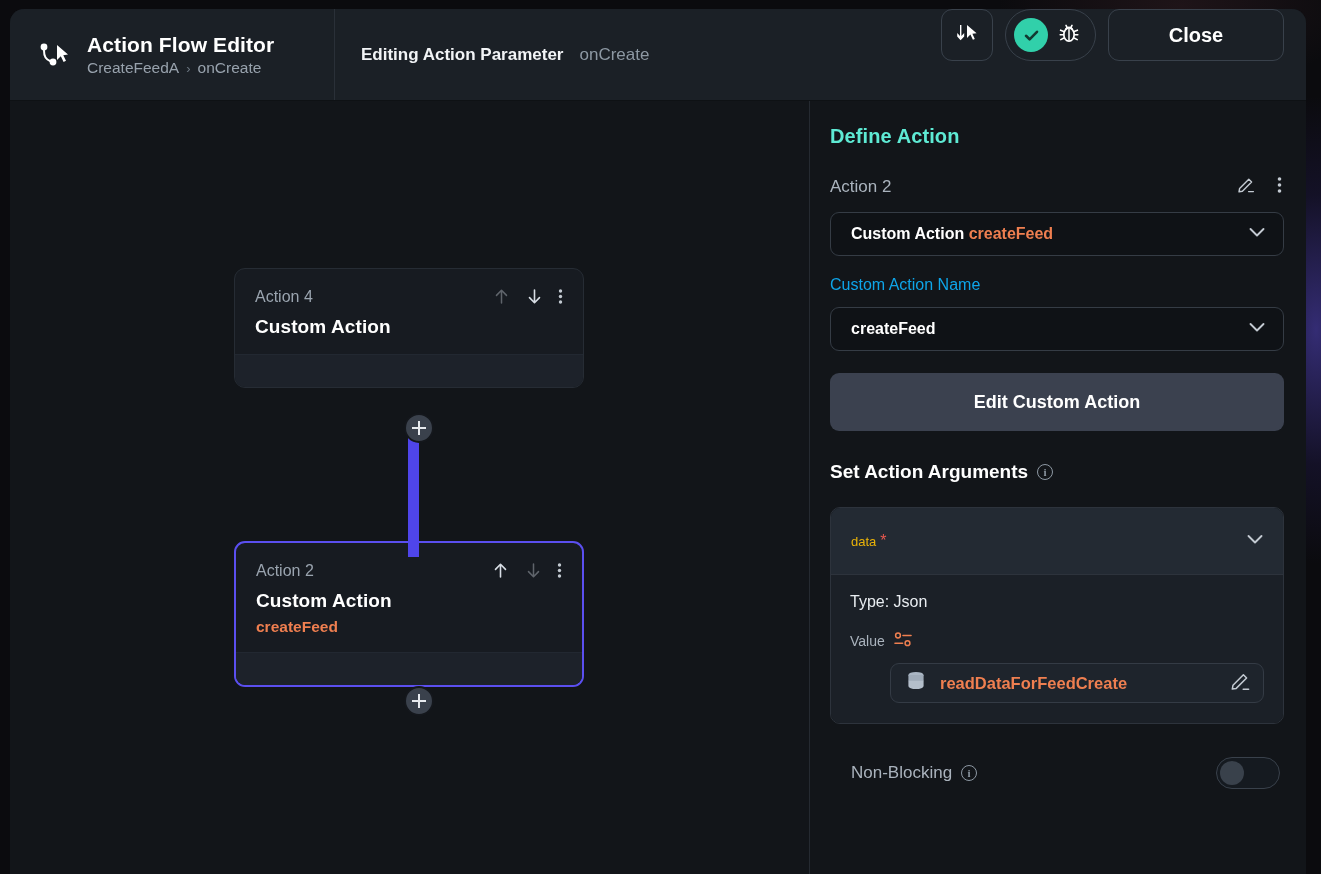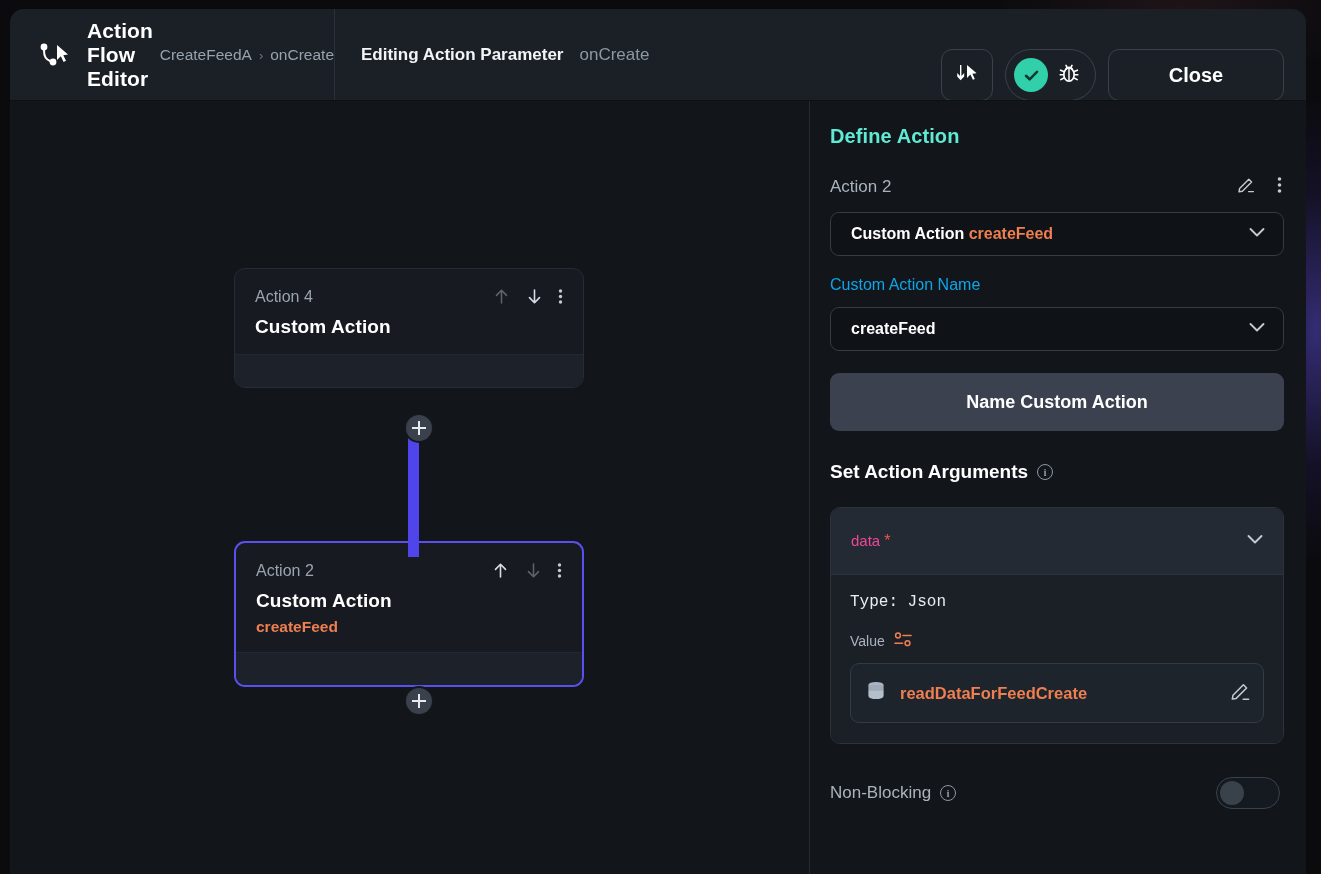--- a/index.html
+++ b/index.html
@@ -54,21 +54,21 @@
   .title-block {
     width: 325px;
     flex: 0 0 325px;
     display: flex;
     align-items: center;
     gap: 15px;
     padding-left: 22px;
     border-right: 1px solid #2a3038;
   }
   .flow-icon { width: 40px; height: 40px; flex: 0 0 40px; }
-  .title-texts { display: flex; flex-direction: row; gap: 2px; }
+  .title-texts { display: flex; flex-direction: column; gap: 2px; }
   .app-title {
     font-size: 21px;
     font-weight: bold;
     color: #ffffff;
     letter-spacing: .1px;
   }
   .breadcrumb {
     font-size: 15.5px;
     color: #98a2ad;
     display: flex;
@@ -82,21 +82,21 @@
     display: flex;
     align-items: center;
     padding-left: 26px;
     gap: 16px;
   }
   .editing-label { font-size: 17px; font-weight: bold; color: #f2f4f6; }
   .editing-value { font-size: 17px; color: #8d98a3; }
 
   .topbar-actions {
     display: flex;
-    align-items: flex-end;
+    align-items: flex-start;
     gap: 12px;
     padding-right: 22px;
   }
   .icon-btn {
     width: 52px; height: 52px;
     border: 1px solid #39414b;
     border-radius: 11px;
     background: transparent;
     display: flex; align-items: center; justify-content: center;
     cursor: pointer;
@@ -288,47 +288,48 @@
   }
   .arg-head {
     height: 66px;
     background: #232a33;
     display: flex;
     align-items: center;
     justify-content: space-between;
     padding: 0 16px 0 20px;
     cursor: pointer;
   }
-  .arg-name { font-size: 15px; color: #ec4899; }
+  .arg-name { font-size: 13px; color: #eab308; }
   .req-star { color: #e8584f; font-size: 16px; margin-left: 4px; }
   .arg-body {
     background: #1b2027;
     padding: 18px 19px 20px 19px;
     border-top: 1px solid #2d333c;
   }
-  .arg-type { font-size: 16px; color: #e9edf1; font-family: Liberation Mono, monospace; }
+  .arg-type { font-size: 16px; color: #e9edf1; }
   .arg-value-label {
     margin-top: 20px;
     font-size: 14px;
     color: #aab3bd;
     display: flex;
     align-items: center;
     gap: 9px;
   }
   .value-chip {
     margin-top: 12px;
-    height: 60px;
+    height: 40px;
     border: 1px solid #343b45;
     border-radius: 9px;
     background: #1e242c;
     display: flex;
     align-items: center;
     gap: 13px;
     padding: 0 10px 0 14px;
     cursor: pointer;
+    margin-left: 40px;
   }
   .value-text {
     flex: 1;
     font-size: 16.5px;
     color: #ef7f50;
     font-weight: bold;
   }
 
   .nonblocking-row {
     margin-top: 33px;
@@ -336,20 +337,21 @@
     align-items: center;
     justify-content: space-between;
     padding-right: 4px;
   }
   .nb-label {
     font-size: 17px;
     color: #aab3bd;
     display: flex;
     align-items: center;
     gap: 9px;
+    margin-left: 21px;
   }
   .toggle {
     width: 64px; height: 32px;
     border-radius: 16px;
     border: 1px solid #39414b;
     background: #151a20;
     position: relative;
     cursor: pointer;
   }
   .toggle .knob {
@@ -546,21 +548,21 @@
 
       <div class="select-box">
         <span class="select-text plain">createFeed</span>
         <span>
           <svg width="24" height="24" viewBox="0 0 24 24">
             <path d="M5.5 9 L12 15.5 L18.5 9" stroke="#c3cad2" stroke-width="1.9" fill="none" stroke-linecap="round" stroke-linejoin="round"></path>
           </svg>
         </span>
       </div>
 
-      <button class="primary-btn">Name Custom Action</button>
+      <button class="primary-btn">Edit Custom Action</button>
 
       <div class="section-title">
         <span>Set Action Arguments</span>
         <span class="info-circle">i</span>
       </div>
 
       <div class="arg-card">
         <div class="arg-head">
           <span>
             <span class="arg-name">data</span><span class="req-star">*</span>

